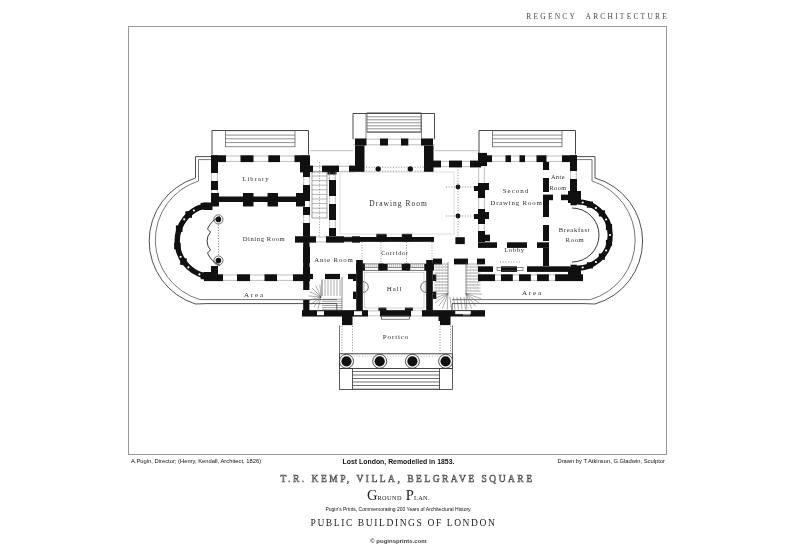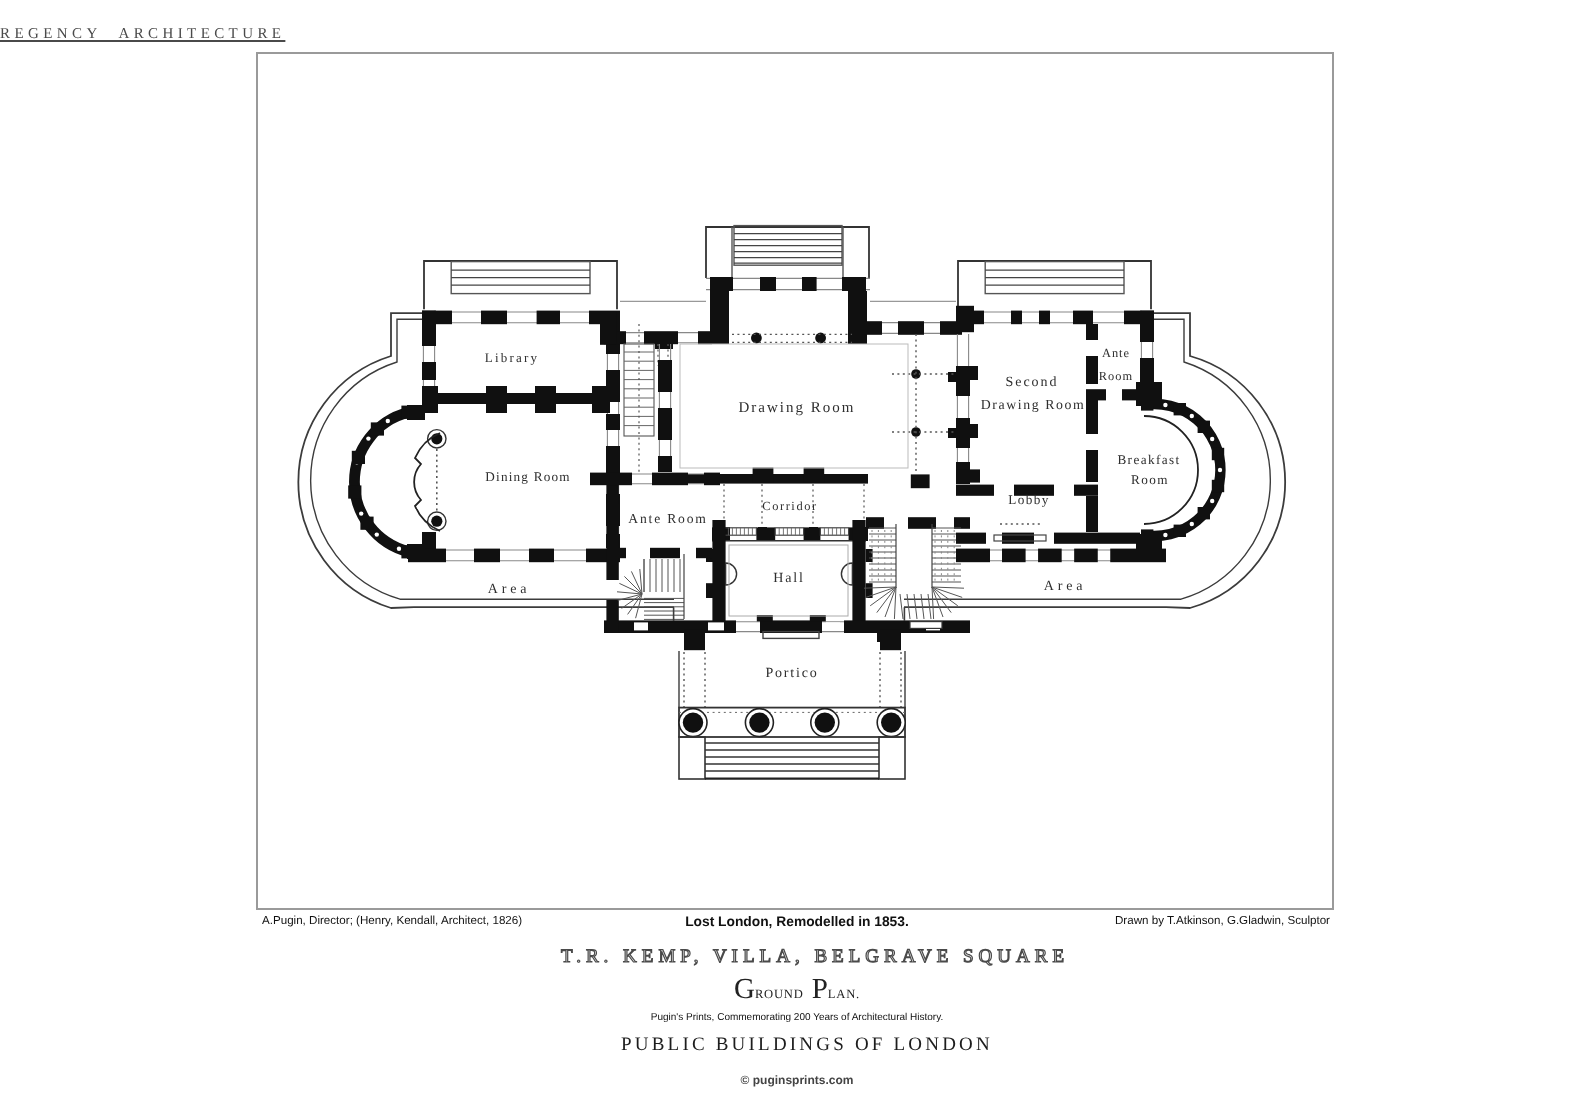--- a/index.html
+++ b/index.html
@@ -1,18 +1,18 @@
 <!DOCTYPE html>
 <html><head>
 <meta charset="utf-8">
 <style>
 html,body{margin:0;padding:0;background:#fff;width:797px;height:557px;overflow:hidden;}
 body{font-family:"Liberation Serif",serif;position:relative;}
 .abs{position:absolute;}
-#hdr{top:12px;left:0;width:669px;text-align:left;font-size:7.5px;letter-spacing:2.2px;word-spacing:5px;color:#4a4a4a;text-decoration:underline;}
+#hdr{top:12px;left:0;width:669px;text-align:right;font-size:7.5px;letter-spacing:2.2px;word-spacing:5px;color:#4a4a4a;}
 #frame{left:128px;top:26px;width:537px;height:427px;border:1px solid #9a9a9a;}
 #cap1l{left:131px;top:458px;font-family:"Liberation Sans",sans-serif;font-size:5.8px;color:#111;}
 #cap1c{left:0;top:458px;width:797px;text-align:center;font-family:"Liberation Sans",sans-serif;font-size:6.9px;font-weight:bold;color:#111;}
 #cap1r{left:465px;top:458px;width:200px;text-align:right;font-family:"Liberation Sans",sans-serif;font-size:5.8px;color:#111;}
 #cap2{left:9px;top:474px;width:797px;text-align:center;font-size:9.5px;letter-spacing:2.5px;color:#f0f0f0;-webkit-text-stroke:0.6px #4a4a4a;}
 #cap3{left:0;top:486px;width:797px;text-align:center;color:#222;}
 #cap3 .big{font-size:14.5px;}
 #cap3 .sm{font-size:6.3px;letter-spacing:0.4px;}
 #cap4{left:0;top:506px;width:797px;text-align:center;font-family:"Liberation Sans",sans-serif;font-size:5px;color:#111;}
 #cap5{left:5px;top:518px;width:797px;text-align:center;font-size:9.5px;letter-spacing:1.6px;color:#1d1d1d;}

